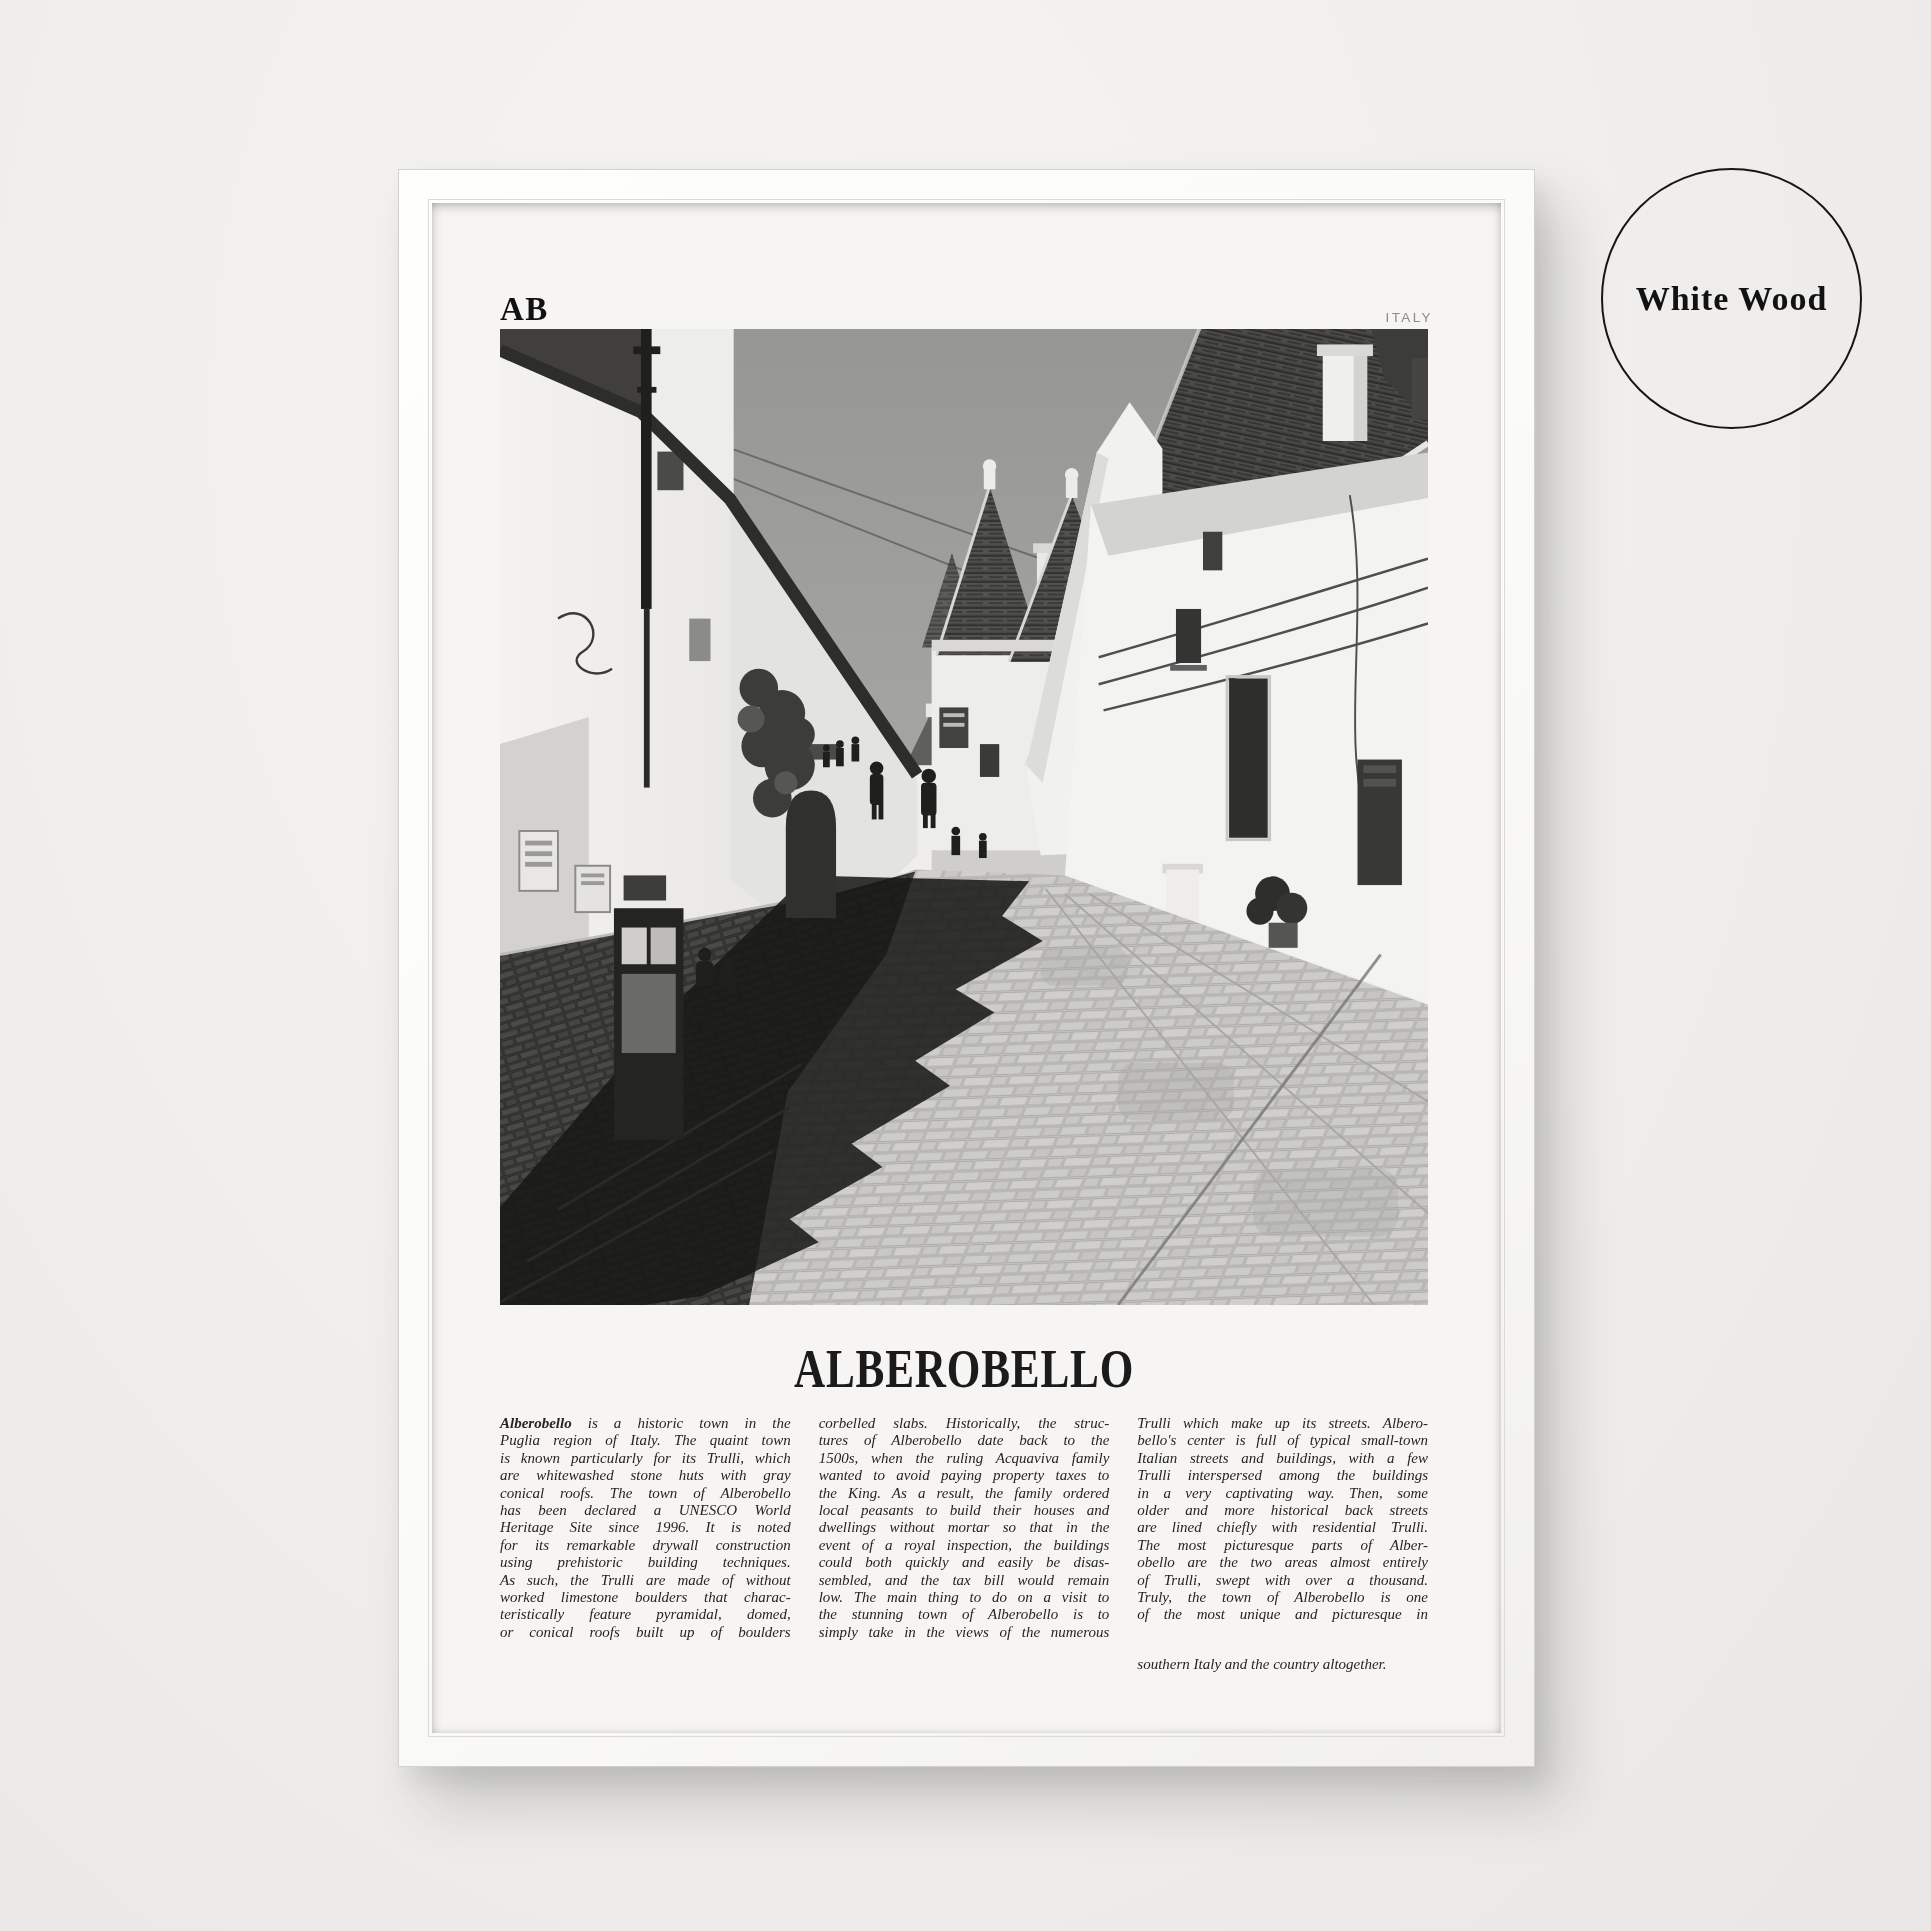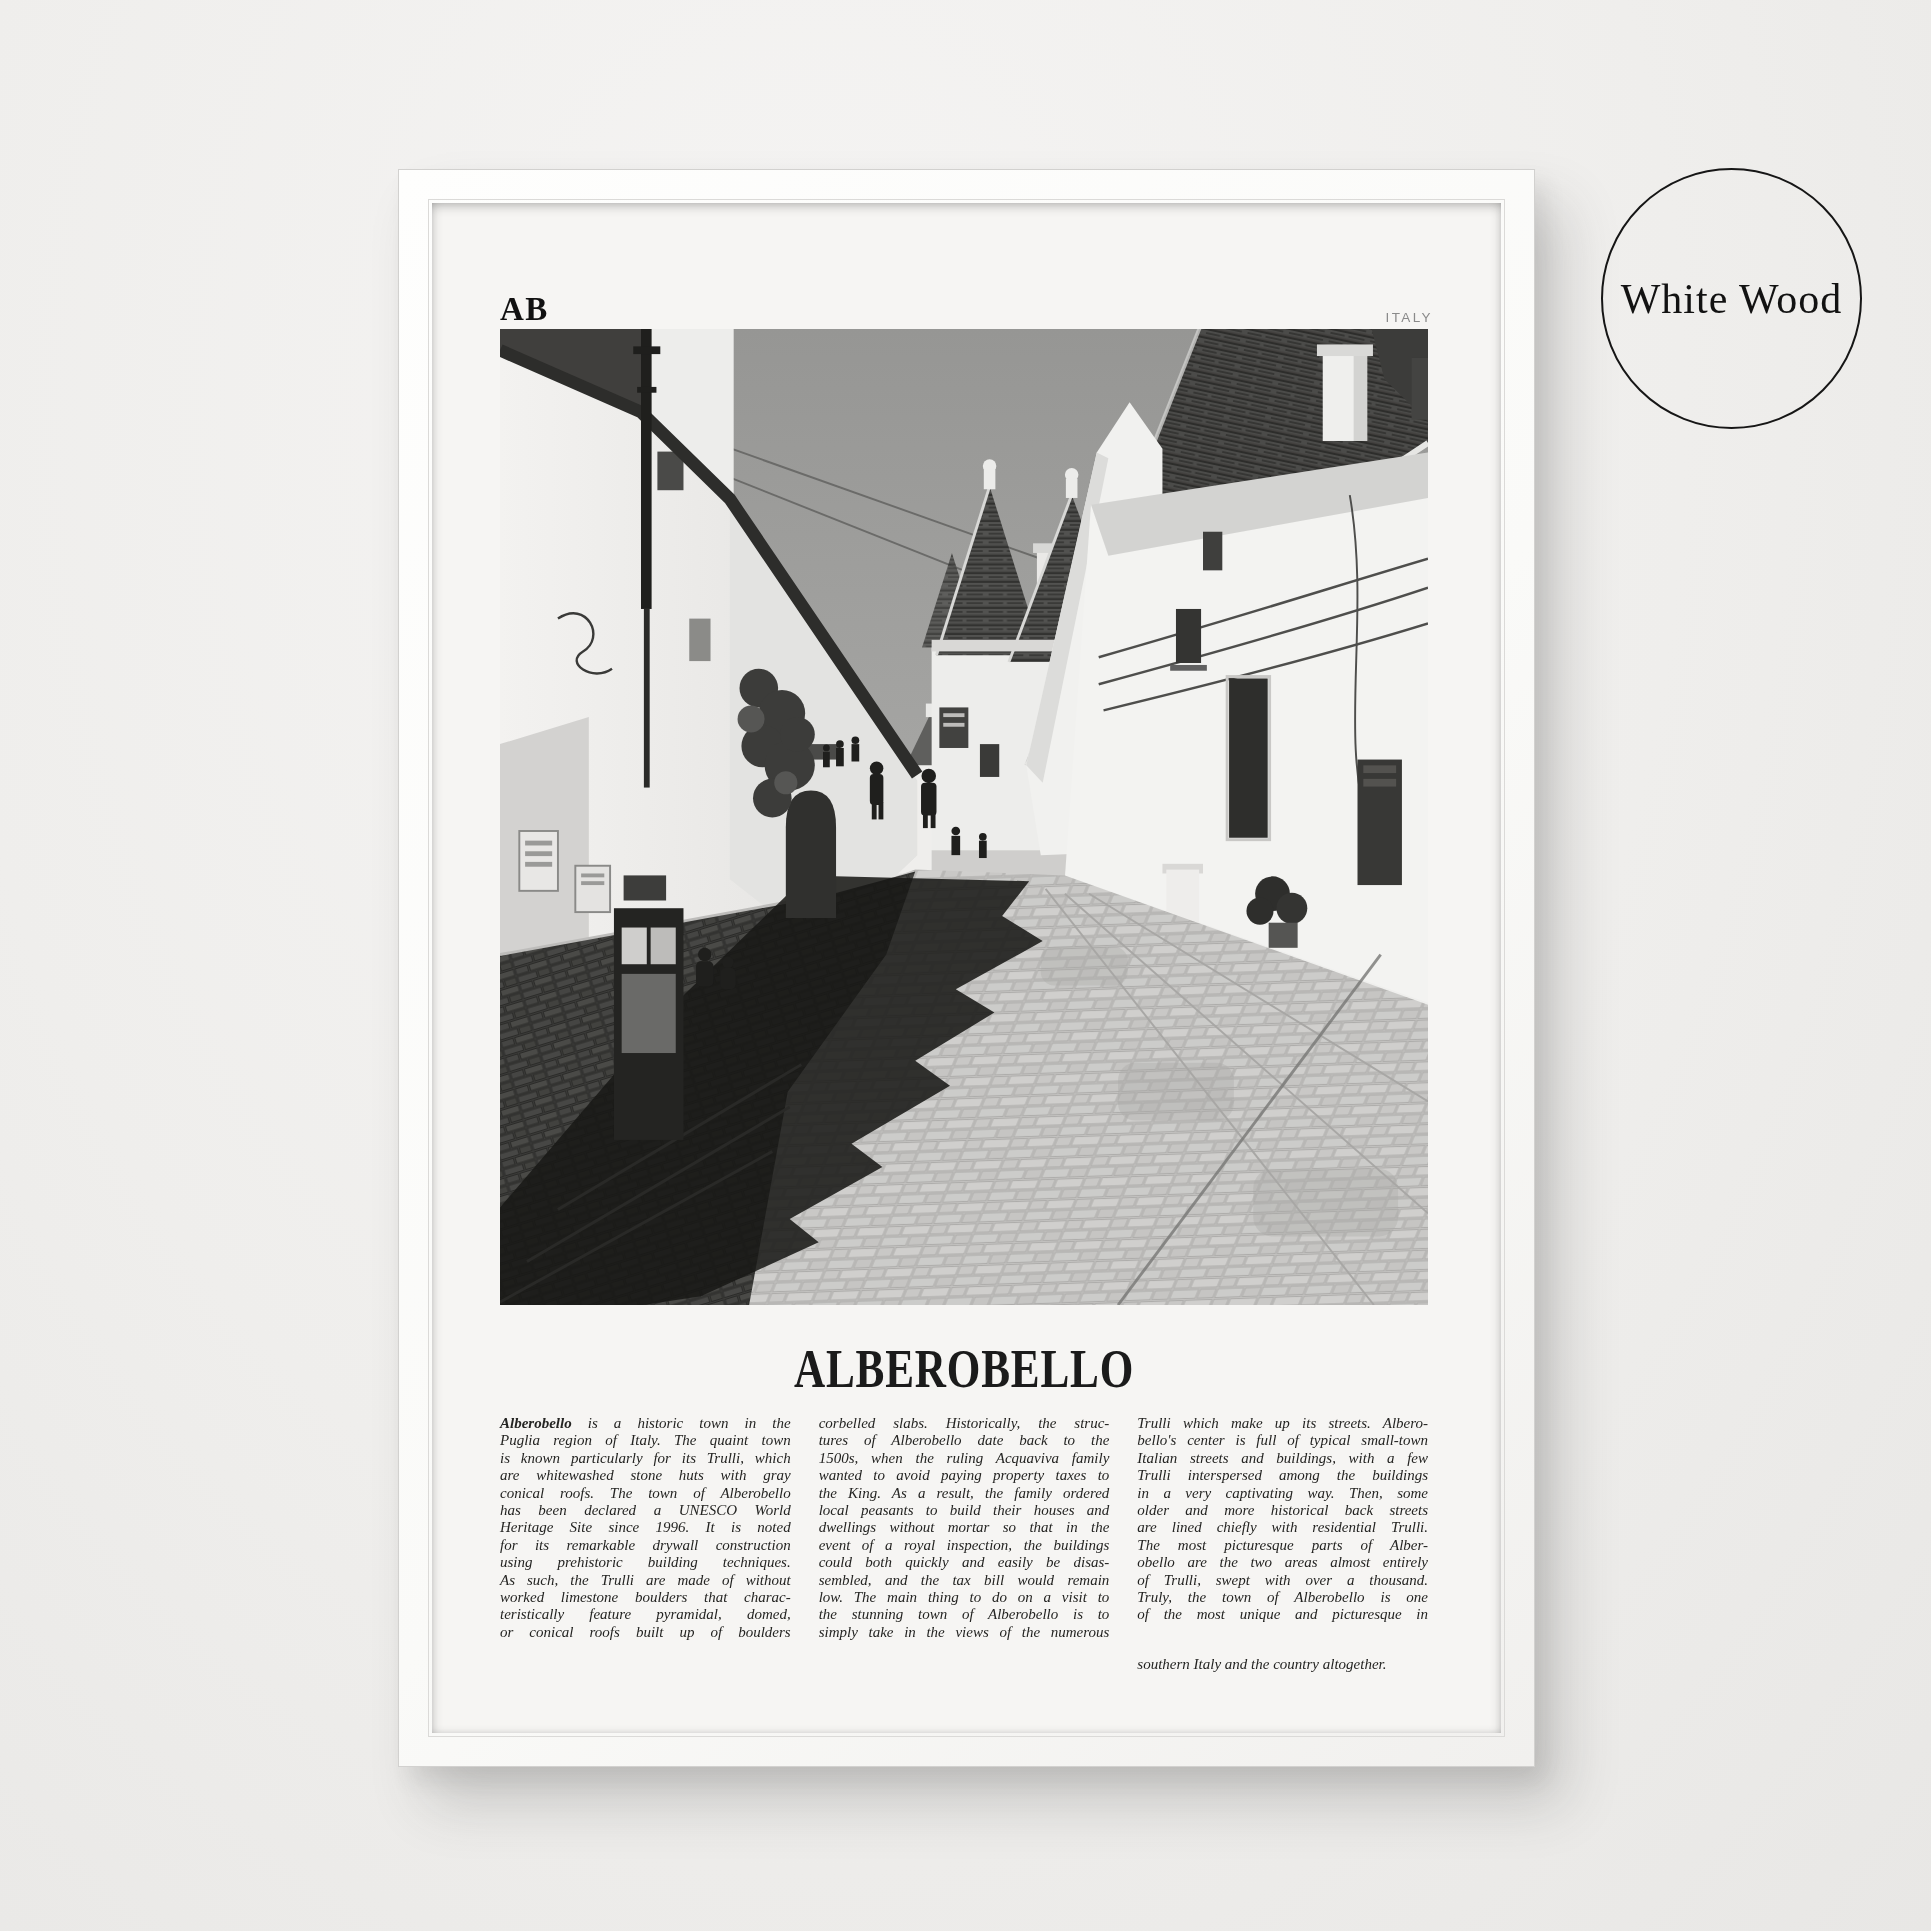--- a/index.html
+++ b/index.html
@@ -7,22 +7,22 @@
   }
   html,body{margin:0;padding:0;}
   body{width:1931px;height:1931px;overflow:hidden;
        font-family:"Liberation Serif","DejaVu Serif",serif;}
   .stage{position:relative;width:1931px;height:1931px;
          background:radial-gradient(ellipse at 42% 22%, var(--wall-a) 0%, #efeeec 55%, var(--wall-b) 100%);}
 
   
   .badge{position:absolute;left:1601px;top:168px;width:257px;height:257px;border-radius:50%;
          border:2.9px solid #161616;display:flex;align-items:center;justify-content:center;}
-  .badge span{font-family:"Liberation Serif","DejaVu Serif",serif;font-weight:normal;
-              font-size:42px;letter-spacing:1px;color:#121212;}
+  .badge span{font-family:"Liberation Serif","DejaVu Serif",serif;font-weight:bold;
+              font-size:34px;letter-spacing:1px;color:#121212;}
 
   
   .frame{position:absolute;left:398px;top:169px;width:1135px;height:1596px;
          background:linear-gradient(135deg,#fefefd 0%,#fafaf8 55%,#f1f0ee 100%);
          border:1px solid #d2d1cf;
          box-shadow:29px 37px 53px rgba(60,60,60,.20), 9.7px 13.5px 21px rgba(60,60,60,.10);}
   .frame::after{content:"";position:absolute;inset:30px;pointer-events:none;
          box-shadow:0 0 0 1px #dbdad8;}
   .paper{position:absolute;inset:33px;background:var(--paper);
          box-shadow:inset 0 7.7px 11.6px -5.8px rgba(0,0,0,.28),

